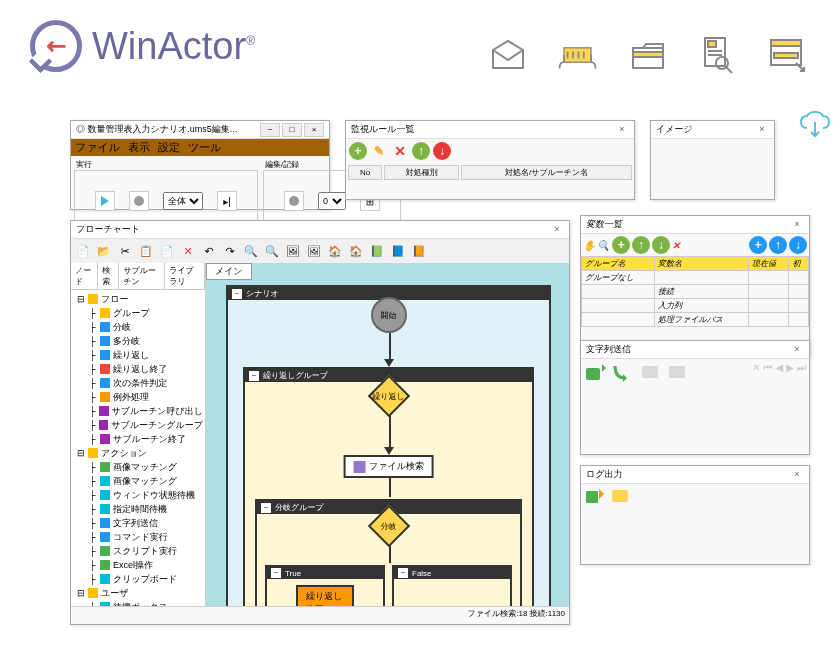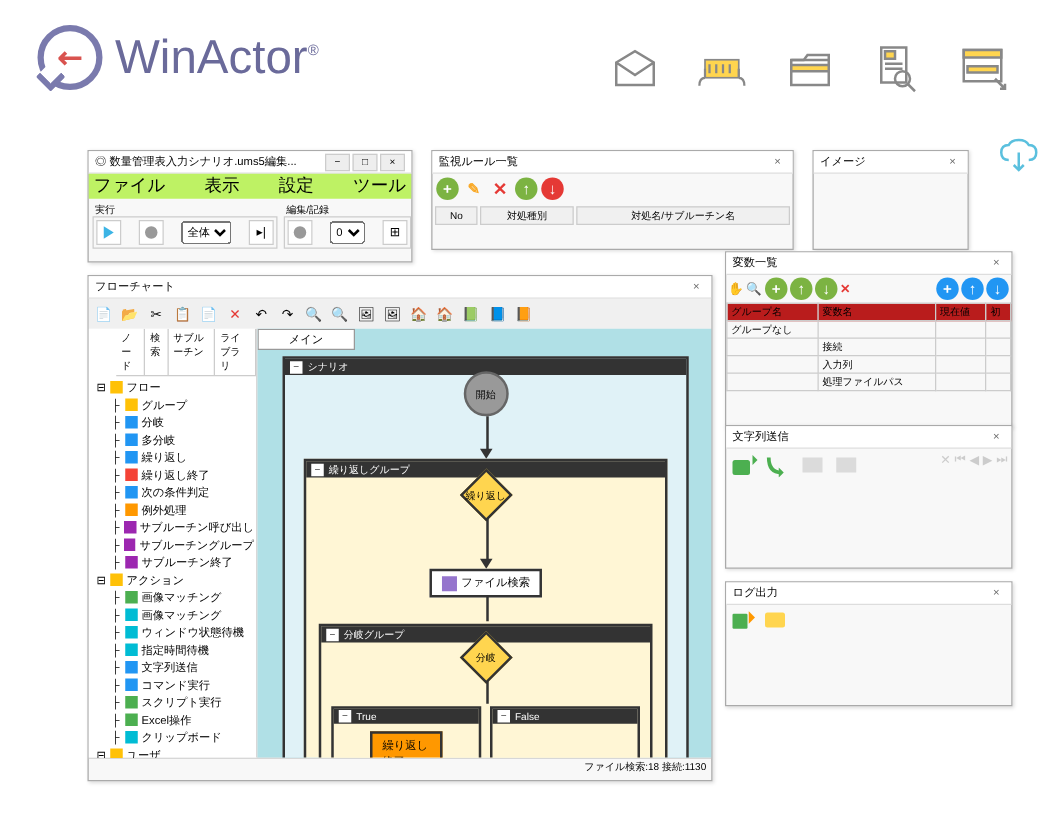--- a/index.html
+++ b/index.html
@@ -23,23 +23,23 @@
 
 .win { position: absolute; border: 1px solid #aaa; background: #f8f8f8; box-shadow: 1px 1px 3px rgba(0,0,0,0.15); }
 .win-title { background: #fff; border-bottom: 1px solid #ddd; padding: 2px 5px; font-size: 9px; display: flex; align-items: center; justify-content: space-between; height: 18px; }
 .win-title-text { flex: 1; overflow: hidden; white-space: nowrap; }
 .win-controls { display: flex; gap: 2px; }
 .win-btn { width: 20px; height: 14px; border: 1px solid #ccc; background: #eee; font-size: 8px; text-align: center; line-height: 12px; }
 .panel-close { width: 14px; height: 12px; font-size: 9px; text-align: center; color: #666; cursor: pointer; }
 
 
 #win-main { top: 120px; left: 70px; width: 260px; height: 90px; }
-.menu-bar { padding: 1px 4px; font-size: 14px; display: flex; gap: 8px; background: #bef264; justify-content: space-between; }
+.menu-bar { padding: 1px 4px; font-size: 11px; display: flex; gap: 8px; background: #a16207; }
 .control-row { display: flex; padding: 3px; gap: 5px; }
-.ctrl-group { border: 1px solid #ccc; padding: 2px; display: flex; gap: 14px; align-items: center; }
+.ctrl-group { border: 1px solid #ccc; padding: 20px; display: flex; gap: 14px; align-items: center; }
 .ctrl-label { font-size: 8px; padding: 0 2px; }
 .ctrl-btn { width: 20px; height: 20px; border: 1px solid #ccc; background: #fff; display: flex; align-items: center; justify-content: center; }
 .play-icon { width: 0; height: 0; border-left: 8px solid #3cb4e5; border-top: 5px solid transparent; border-bottom: 5px solid transparent; }
 .rec-icon { width: 10px; height: 10px; background: #999; border-radius: 50%; }
 .status-bar { font-size: 8px; padding: 1px 4px; background: #e8e8e8; border-top: 1px solid #ccc; }
 
 
 #win-rules { top: 120px; left: 345px; width: 290px; height: 80px; }
 .rules-toolbar { padding: 3px; display: flex; gap: 3px; align-items: center; }
 .circ-btn { width: 18px; height: 18px; border-radius: 50%; display: flex; align-items: center; justify-content: center; font-weight: bold; font-size: 12px; color: #fff; }
@@ -53,57 +53,57 @@
 
 
 #win-image { top: 120px; left: 650px; width: 125px; height: 80px; }
 
 
 #win-flow { top: 220px; left: 70px; width: 500px; height: 405px; }
 .flow-toolbar { padding: 2px; display: flex; gap: 1px; flex-wrap: wrap; background: #f0f0f0; }
 .tb-btn { width: 20px; height: 20px; border: 1px solid transparent; display: flex; align-items: center; justify-content: center; font-size: 11px; }
 .flow-body { display: flex; height: calc(100% - 60px); }
 .node-tree { width: 135px; border-right: 1px solid #ccc; overflow: hidden; background: #fff; }
-.tree-tabs { display: flex; font-size: 8px; border-bottom: 1px solid #ccc; margin-left: 22px; }
+.tree-tabs { display: flex; font-size: 8px; border-bottom: 1px solid #ccc; }
 .tree-tab { padding: 2px 4px; border-right: 1px solid #ccc; }
 .tree-tab.active { background: #fff; }
 .tree-list { padding: 2px; font-size: 9px; line-height: 14px; overflow-y: auto; height: 320px; }
 .tree-item { display: flex; align-items: center; gap: 3px; white-space: nowrap; padding-left: var(--indent, 0); }
 .tree-icon { width: 10px; height: 10px; display: inline-block; }
 .ico-y { background: #ffc107; }
 .ico-b { background: #2196f3; }
 .ico-r { background: #f44336; }
 .ico-o { background: #ff9800; }
 .ico-g { background: #4caf50; }
 .ico-p { background: #9c27b0; }
 .ico-c { background: #00bcd4; }
 
 .canvas-area { flex: 1; background: #b0e0e6; position: relative; overflow: hidden; }
-.canvas-tab { position: absolute; top: 0; left: 0; background: #fff; border: 1px solid #999; padding: 1px 24px; font-size: 9px; }
+.canvas-tab { position: absolute; top: 0; left: 0; background: #fff; border: 1px solid #999; padding: 1px 8px; font-size: 9px; }
 .fc-frame { position: absolute; border: 2px solid #333; background: #e0f2f7; }
 .fc-outer { top: 22px; left: 20px; width: 325px; height: 450px; }
 .fc-header { background: #333; color: #fff; font-size: 8px; padding: 1px 4px; display: flex; align-items: center; gap: 4px; }
 .fc-toggle { width: 10px; height: 10px; background: #fff; color: #333; text-align: center; line-height: 10px; font-size: 8px; }
 .fc-start { position: absolute; top: 10px; left: 50%; transform: translateX(-50%); width: 36px; height: 36px; border-radius: 50%; background: #999; border: 2px solid #666; display: flex; align-items: center; justify-content: center; font-size: 8px; }
 .fc-line { position: absolute; left: 50%; width: 2px; background: #333; }
 .fc-arrow-down { position: absolute; left: 50%; transform: translateX(-50%); width: 0; height: 0; border-left: 5px solid transparent; border-right: 5px solid transparent; border-top: 8px solid #333; }
 .fc-group { position: absolute; border: 2px solid #333; background: #fff6d5; left: 15px; right: 15px; }
 .fc-diamond { position: absolute; left: 50%; transform: translateX(-50%) rotate(45deg); width: 30px; height: 30px; background: #ffd54f; border: 2px solid #333; }
 .fc-diamond-label { position: absolute; left: 50%; transform: translateX(-50%); font-size: 8px; white-space: nowrap; }
 .fc-box { position: absolute; background: #fff; border: 2px solid #333; padding: 3px 8px; font-size: 9px; left: 50%; transform: translateX(-50%); display: flex; align-items: center; gap: 4px; }
 .fc-box .box-icon { width: 12px; height: 12px; background: #9575cd; }
 .fc-split { position: absolute; border: 2px solid #333; background: #fff6d5; }
 .flow-status { font-size: 8px; padding: 1px 4px; text-align: right; border-top: 1px solid #ccc; }
 
 
-#win-var { top: 201px; left: 580px; width: 230px; height: 141px; }
+#win-var { top: 215px; left: 580px; width: 230px; height: 141px; font-style: italic; }
 .var-toolbar { padding: 2px; display: flex; gap: 2px; align-items: center; }
 .var-table { width: 100%; font-size: 8px; border-collapse: collapse; }
 .var-table th, .var-table td { border: 1px solid #ccc; padding: 1px 3px; text-align: left; font-weight: normal; }
-.var-table th { background: #b91c1c; }
+.var-table th { background: #fde047; }
 
 
 #win-data { top: 340px; left: 580px; width: 230px; height: 115px; }
 .data-toolbar { padding: 3px; display: flex; gap: 3px; }
 .data-icon { width: 24px; height: 20px; }
 
 
 #win-log { top: 465px; left: 580px; width: 230px; height: 100px; }
 .log-toolbar { padding: 3px; display: flex; gap: 3px; }
 

